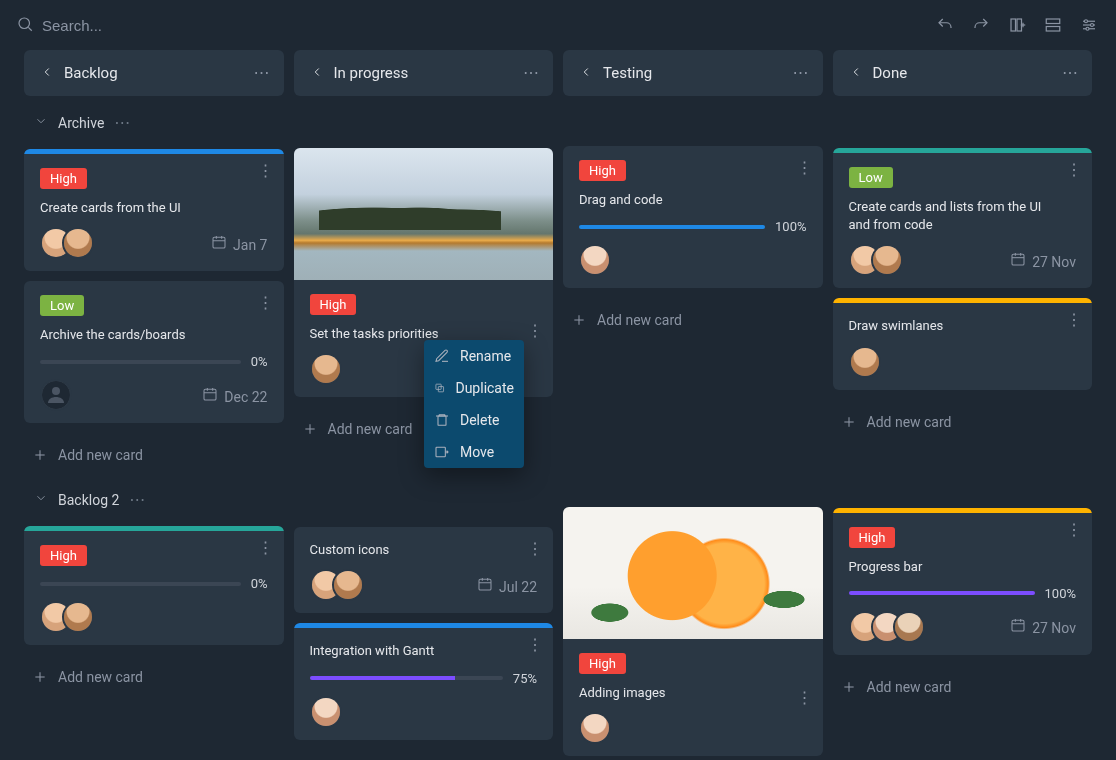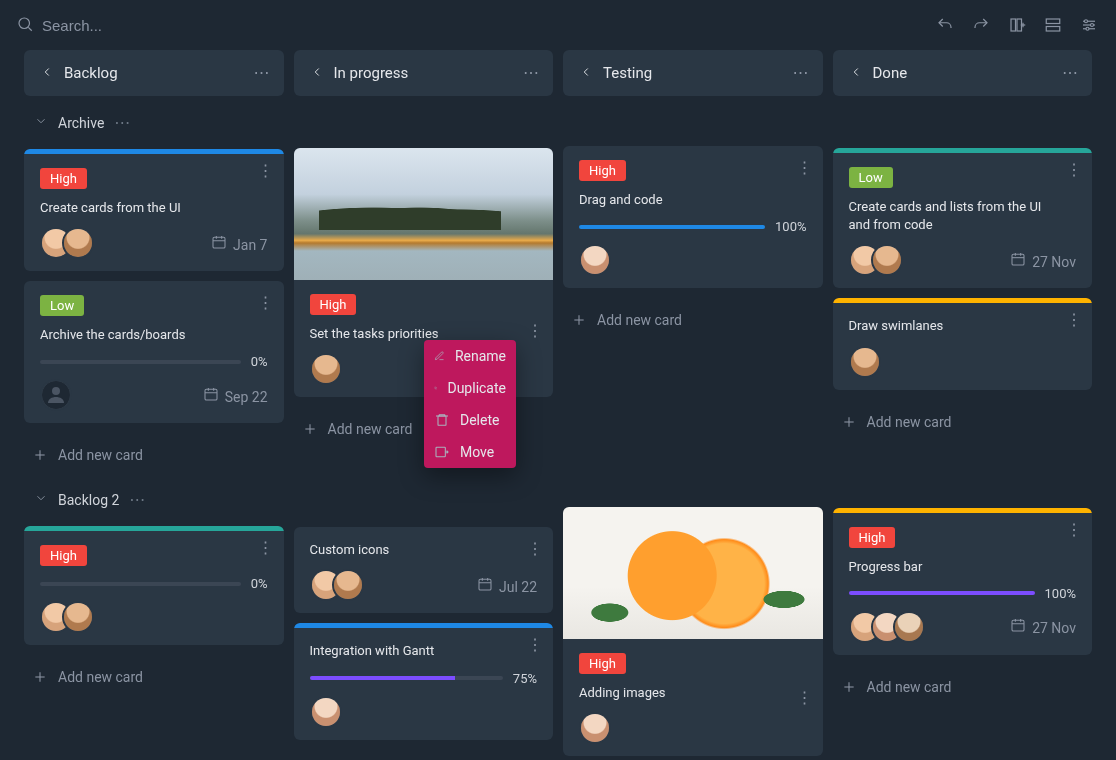--- a/index.html
+++ b/index.html
@@ -157,24 +157,24 @@
 
   .add-row {
     display:flex; align-items:center; gap:10px;
     color:#8b94a3; padding:10px 8px; cursor:pointer;
   }
 
   .context-menu {
     position:absolute;
     left: 424px;
     top: 340px;
-    background:#be185d;
+    background:#0c4a6e;
     border-radius:4px;
     box-shadow: 0 8px 24px rgba(0,0,0,.4);
-    width:92px;
+    width:100px;
     z-index:1000;
   }
   .context-menu .mi {
     display:flex; align-items:center; gap:10px;
     padding:8px 10px;
     color:#e5e7eb;
     font-size:14px;
     cursor:pointer;
   }
   .context-menu .mi svg { width:16px;height:16px; stroke:#aab1bd; fill:none; stroke-width:1.6; }
@@ -320,21 +320,21 @@
                 </span>
               </span>
             </div>
             <div class="date-chip">
               <span><svg class="svg-icon" viewBox="0 0 24 24" style="width:16px;height:16px">
                     <rect x="3" y="5" width="18" height="16" rx="2"></rect>
                     <line x1="3" y1="10" x2="21" y2="10"></line>
                     <line x1="8" y1="3" x2="8" y2="7"></line>
                     <line x1="16" y1="3" x2="16" y2="7"></line>
                   </svg></span>
-              <span>Sep 22</span>
+              <span>Dec 22</span>
             </div>
           </div>
         </div>
         <span class="card-more vdots"></span>
       </div>
     </div>
     <div class="add-row">
       <svg class="svg-icon" viewBox="0 0 24 24" style="width:16px;height:16px">
           <line x1="12" y1="5" x2="12" y2="19"></line>
           <line x1="5" y1="12" x2="19" y2="12"></line>

